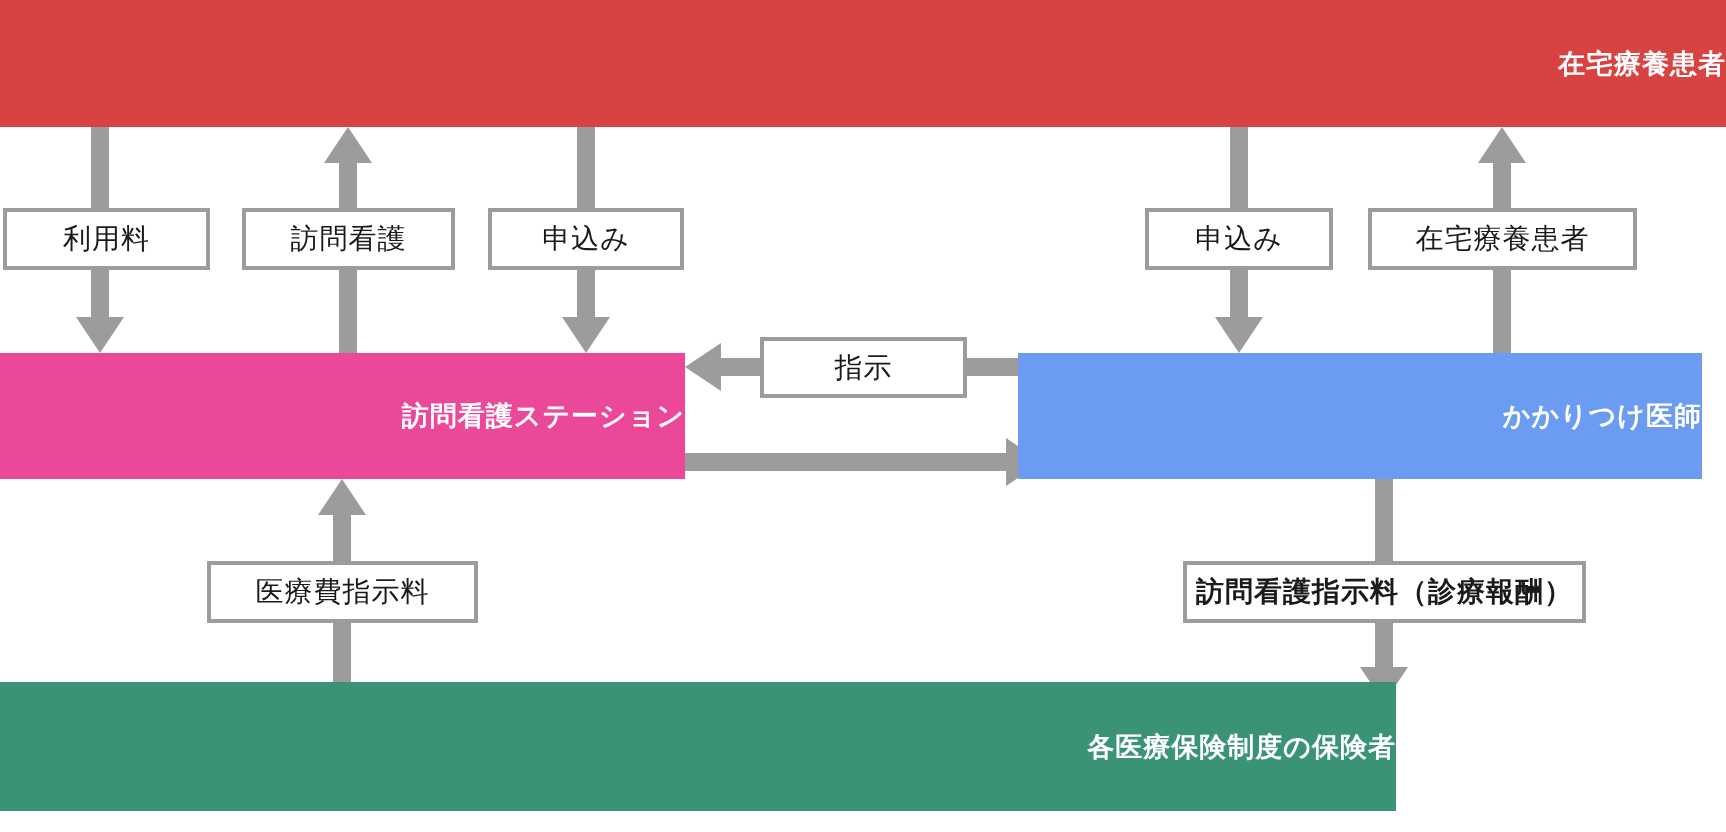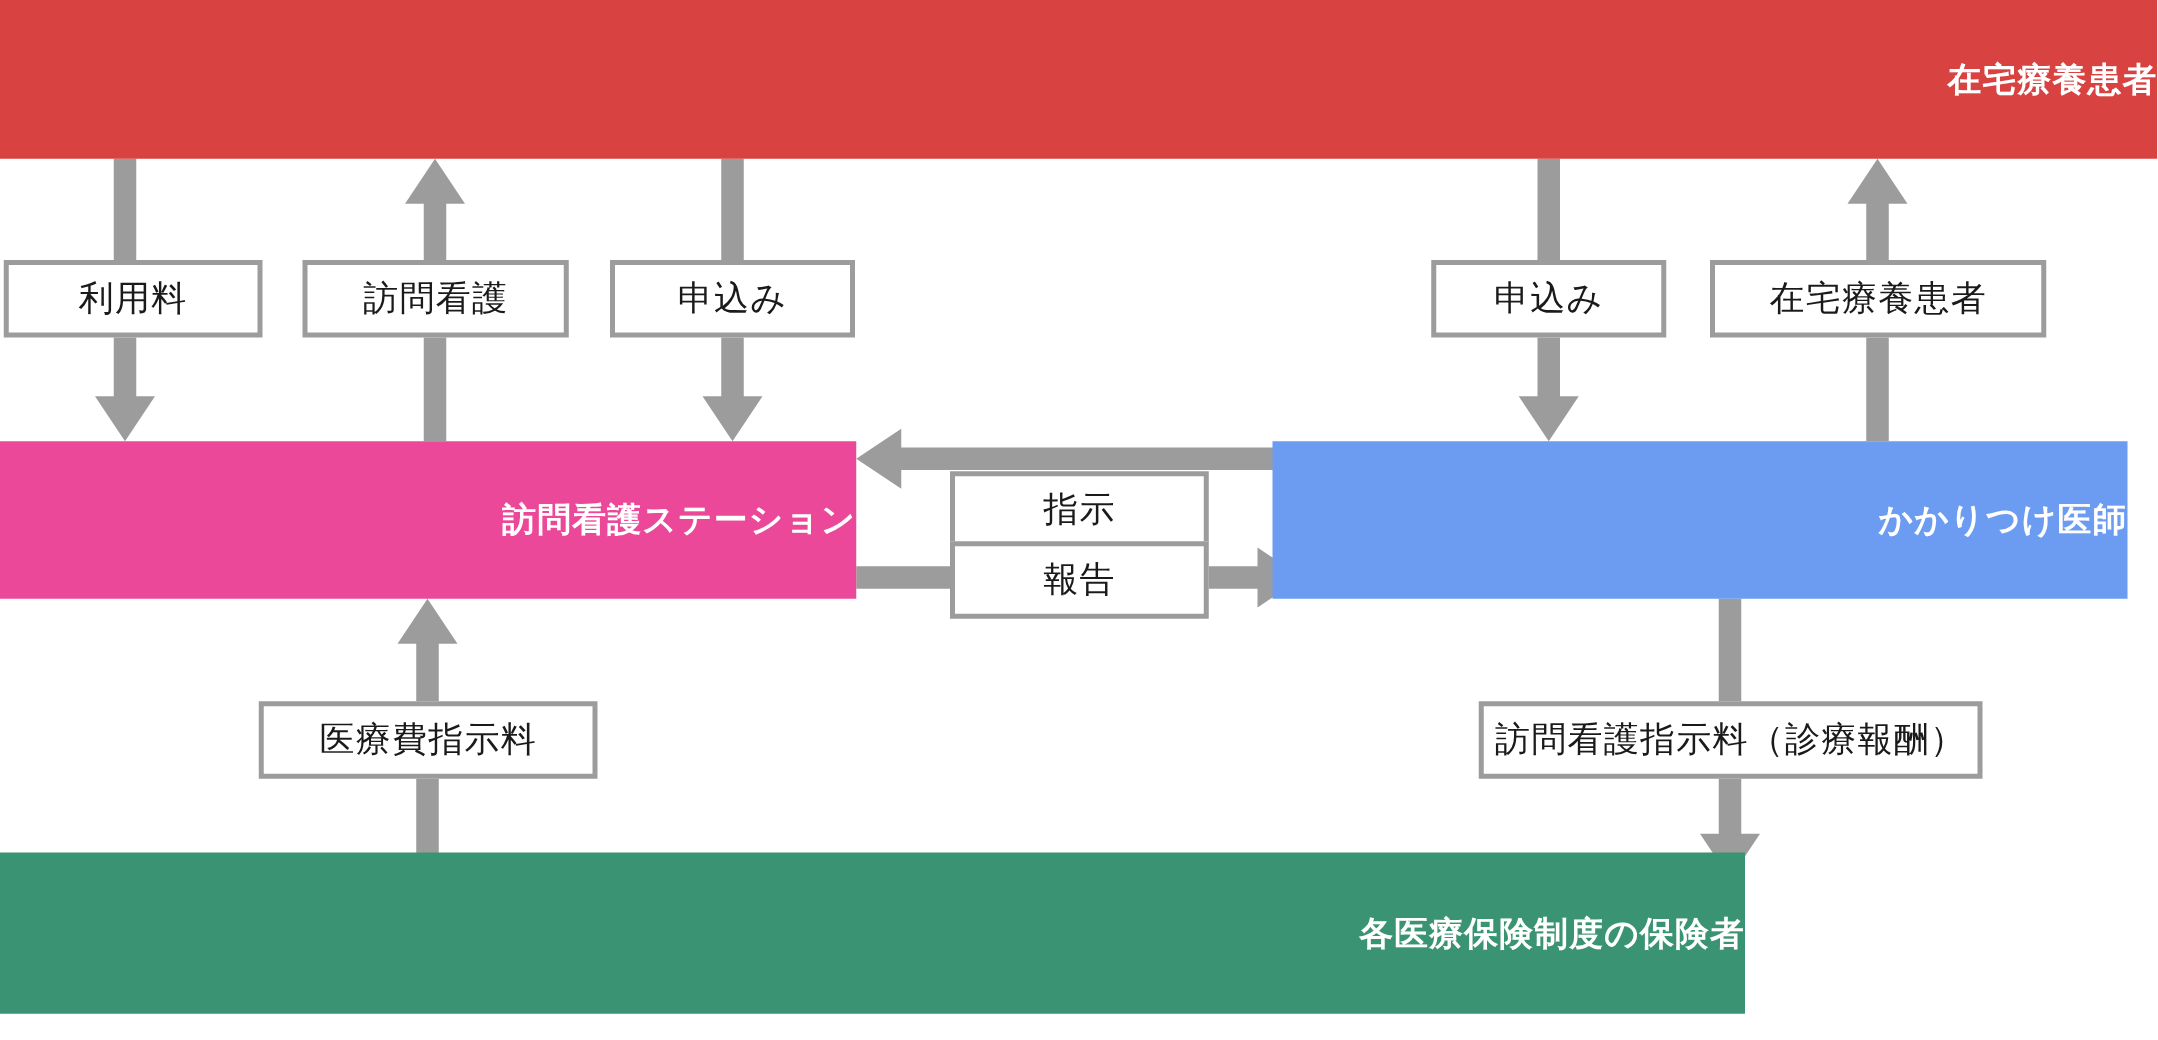--- a/index.html
+++ b/index.html
@@ -88,29 +88,26 @@
   </div>
 
   <div class="lbox" style="left:1145px;top:208px;width:188px;height:62px;">
     <span>申込み</span>
   </div>
 
   <div class="lbox" style="left:1368px;top:208px;width:269px;height:62px;">
     <span>在宅療養患者</span>
   </div>
 
-  <div class="lbox" style="left:760px;top:337px;width:207px;height:61px;margin-top:40px;">
+  <div class="lbox" style="left:760px;top:337px;width:207px;height:61px;">
     <span>指示</span>
   </div>
 
-  <div class="lbox" style="left:760px;top:433px;width:207px;height:62px;">
-    <span>報告</span>
-  </div>
 
   <div class="lbox" style="left:207px;top:561px;width:271px;height:62px;">
     <span>医療費指示料</span>
   </div>
 
-  <div class="lbox" style="left:1183px;top:561px;width:403px;height:62px;">
+  <div class="lbox" style="left:1183px;top:561px;width:403px;height:62px;font-weight:bold;">
     <span>訪問看護指示料（診療報酬）</span>
   </div>
 
 </div>
 
 </body></html>

